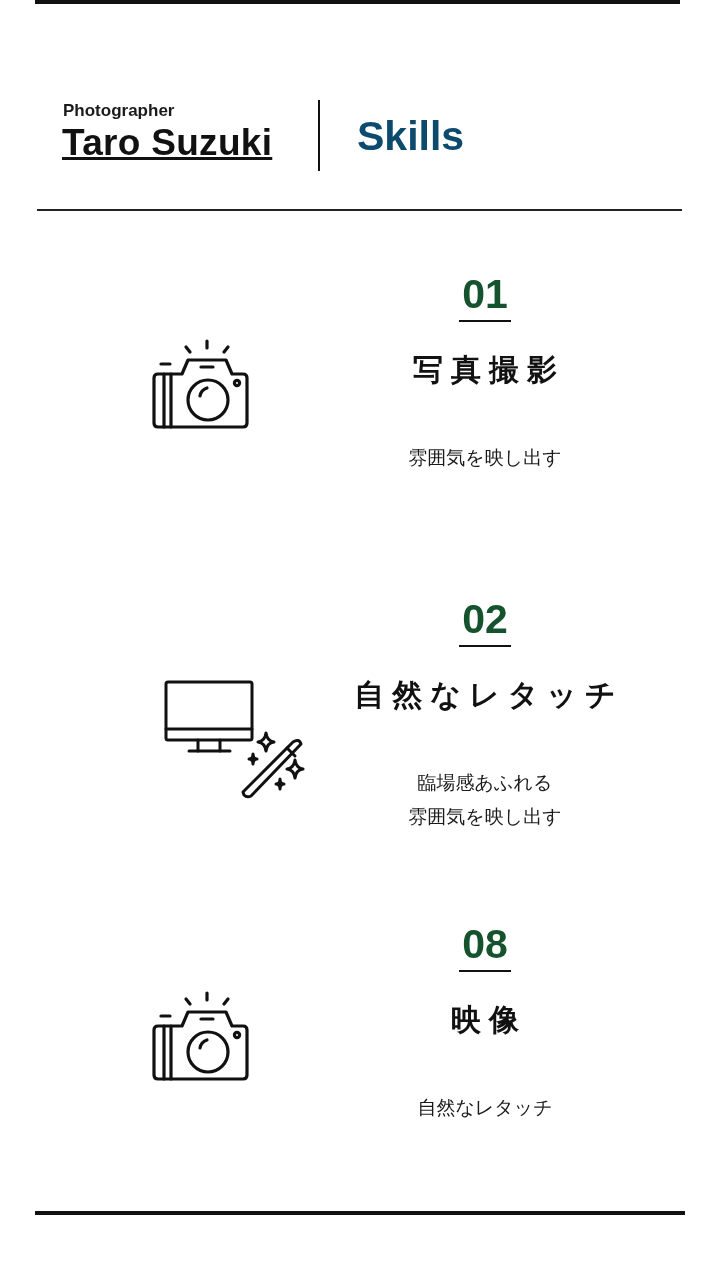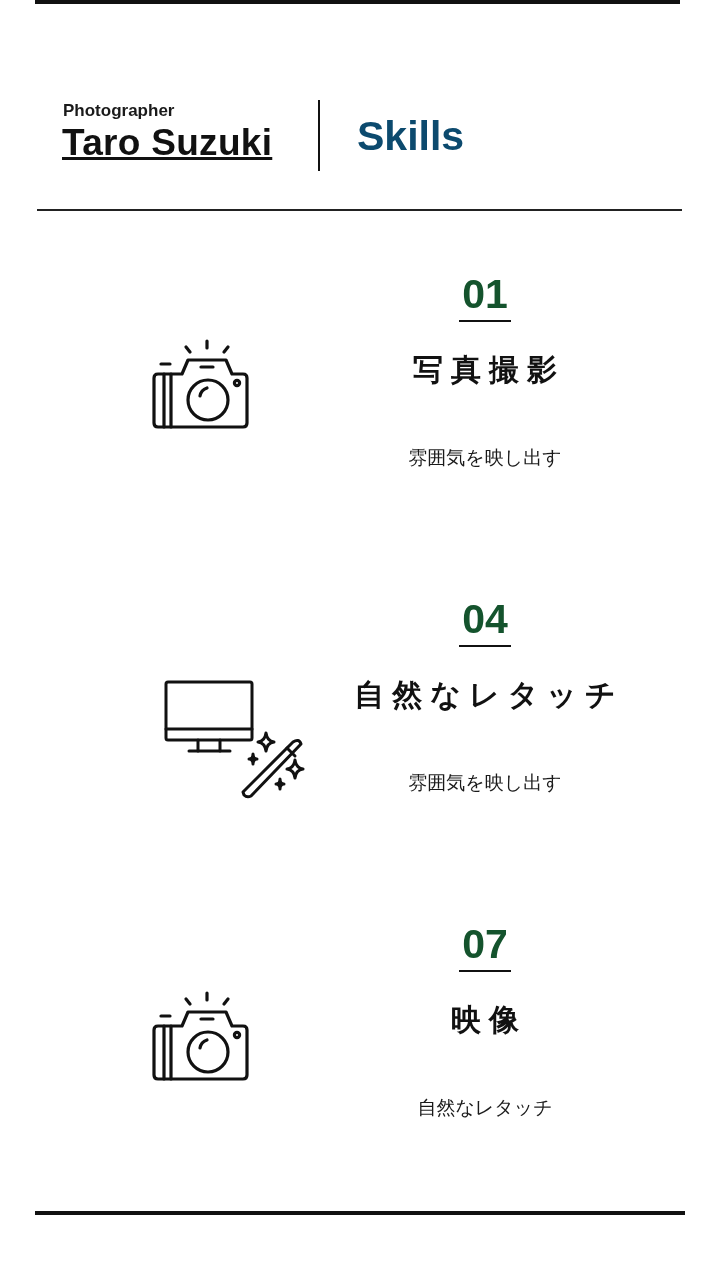--- a/index.html
+++ b/index.html
@@ -131,24 +131,25 @@
       <path d="M80 112 L130 62 Q136 58 138 64 L88 116 Q84 118 81 115 Z"></path>
       <line x1="124" y1="68" x2="132" y2="76"></line>
 
       <path d="M103 53 Q104 61 111 62 Q104 63 103 71 Q102 63 95 62 Q102 61 103 53 Z"></path>
       <path d="M90 74 Q90 79 94 79 Q90 79 90 84 Q90 79 86 79 Q90 79 90 74 Z"></path>
       <path d="M132 80 Q133 88 140 89 Q133 90 132 98 Q131 90 124 89 Q131 88 132 80 Z"></path>
       <path d="M117 99 Q117 104 121 104 Q117 104 117 109 Q117 104 113 104 Q117 104 117 99 Z"></path>
     </svg>
   </div>
   <div class="skill-col" style="top:0;">
-    <div class="skill-number">04</div>
+    <div class="skill-number">02</div>
     <div class="skill-underline"></div>
     <div class="skill-title">自然なレタッチ</div>
     <div class="skill-desc">
+      <span>臨場感あふれる</span>
       <span>雰囲気を映し出す</span>
     </div>
   </div>
 </section>
 
 <section class="skill" style="top:920px;">
   <div class="skill-icon" style="left:150px; top:70px;">
     <svg width="100" height="92" viewBox="0 0 100 92" fill="none" stroke="#111" stroke-width="3.2" stroke-linecap="round" stroke-linejoin="round">
       <line x1="57" y1="3" x2="57" y2="10"></line>
       <line x1="36" y1="9" x2="40" y2="14"></line>
@@ -157,21 +158,21 @@
       <path d="M8 36 Q4 36 4 40 L4 85 Q4 89 8 89 L93 89 Q97 89 97 85 L97 40 Q97 36 93 36 L82 36 L76 22 L38 22 L32 36 Z"></path>
       <line x1="14" y1="36" x2="14" y2="89"></line>
       <line x1="21" y1="36" x2="21" y2="89"></line>
       <line x1="51" y1="29" x2="63" y2="29"></line>
       <circle cx="58" cy="62" r="20"></circle>
       <path d="M50 58 Q51 52 57 50"></path>
       <circle cx="87" cy="45" r="2.6"></circle>
     </svg>
   </div>
   <div class="skill-col" style="top:0;">
-    <div class="skill-number">07</div>
+    <div class="skill-number">08</div>
     <div class="skill-underline"></div>
     <div class="skill-title">映像</div>
     <div class="skill-desc">
       <span>自然なレタッチ</span>
     </div>
   </div>
 </section>
 
 <div class="abs bar-bottom"></div>
 

